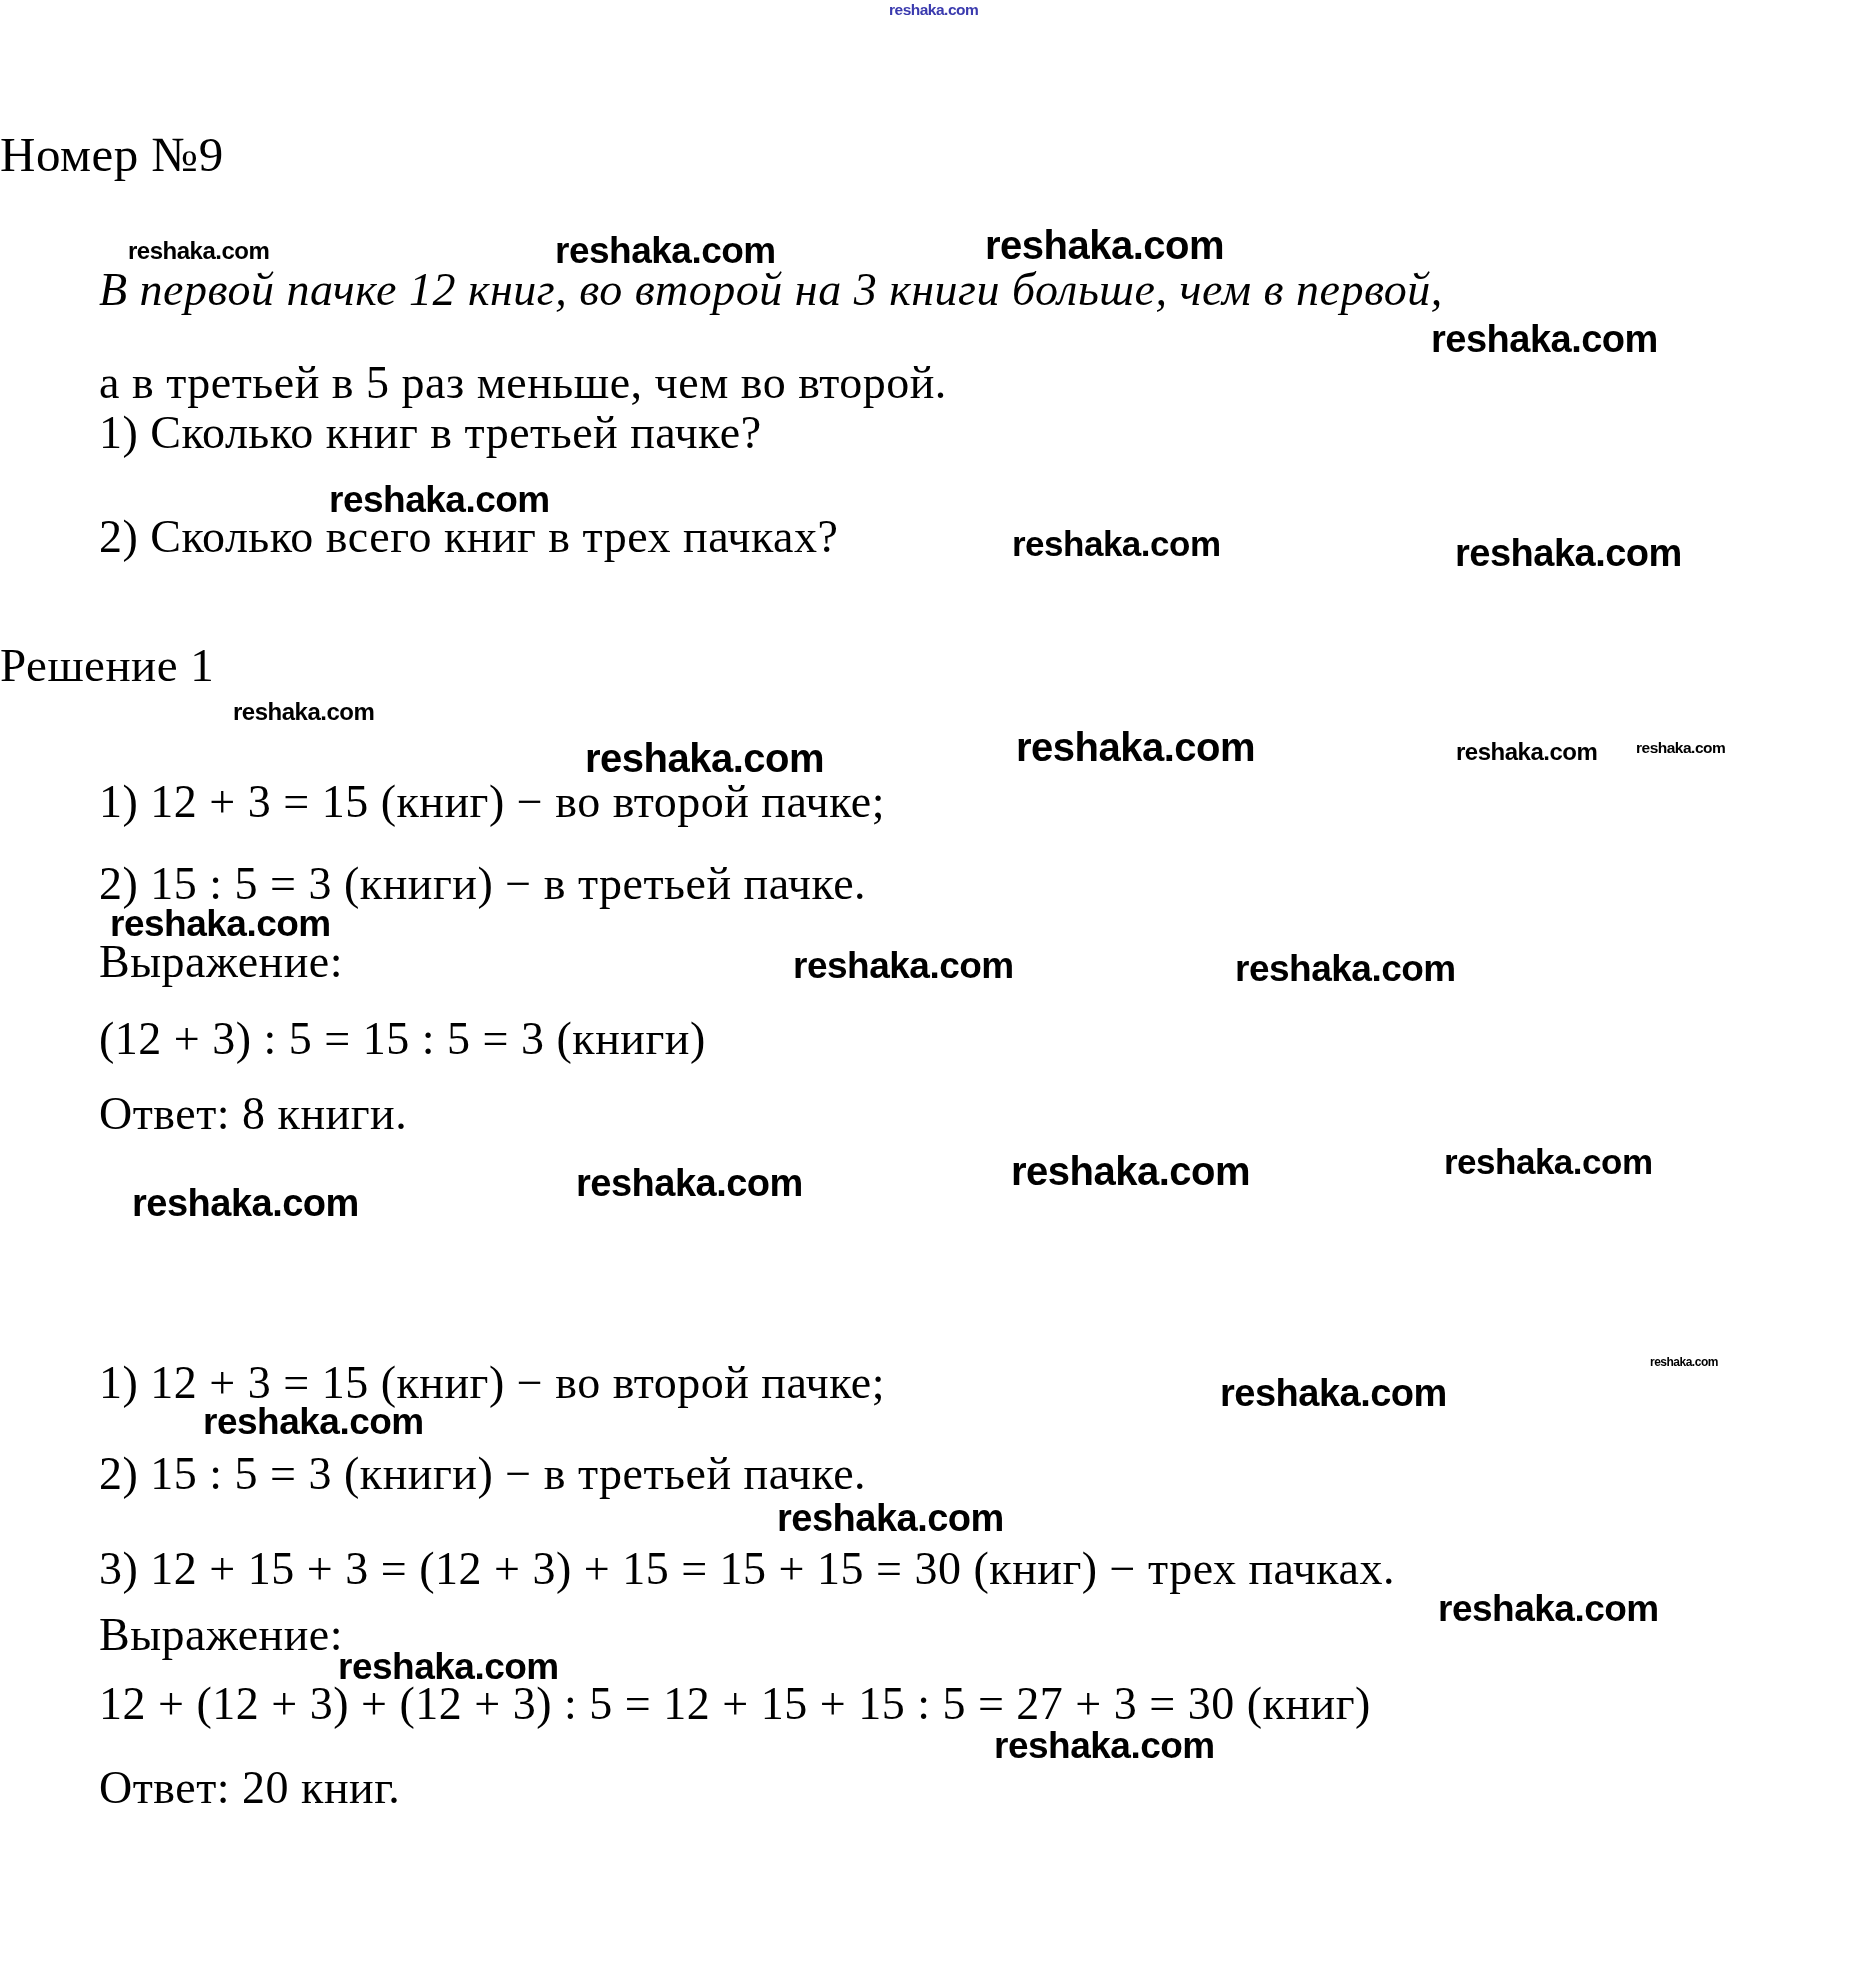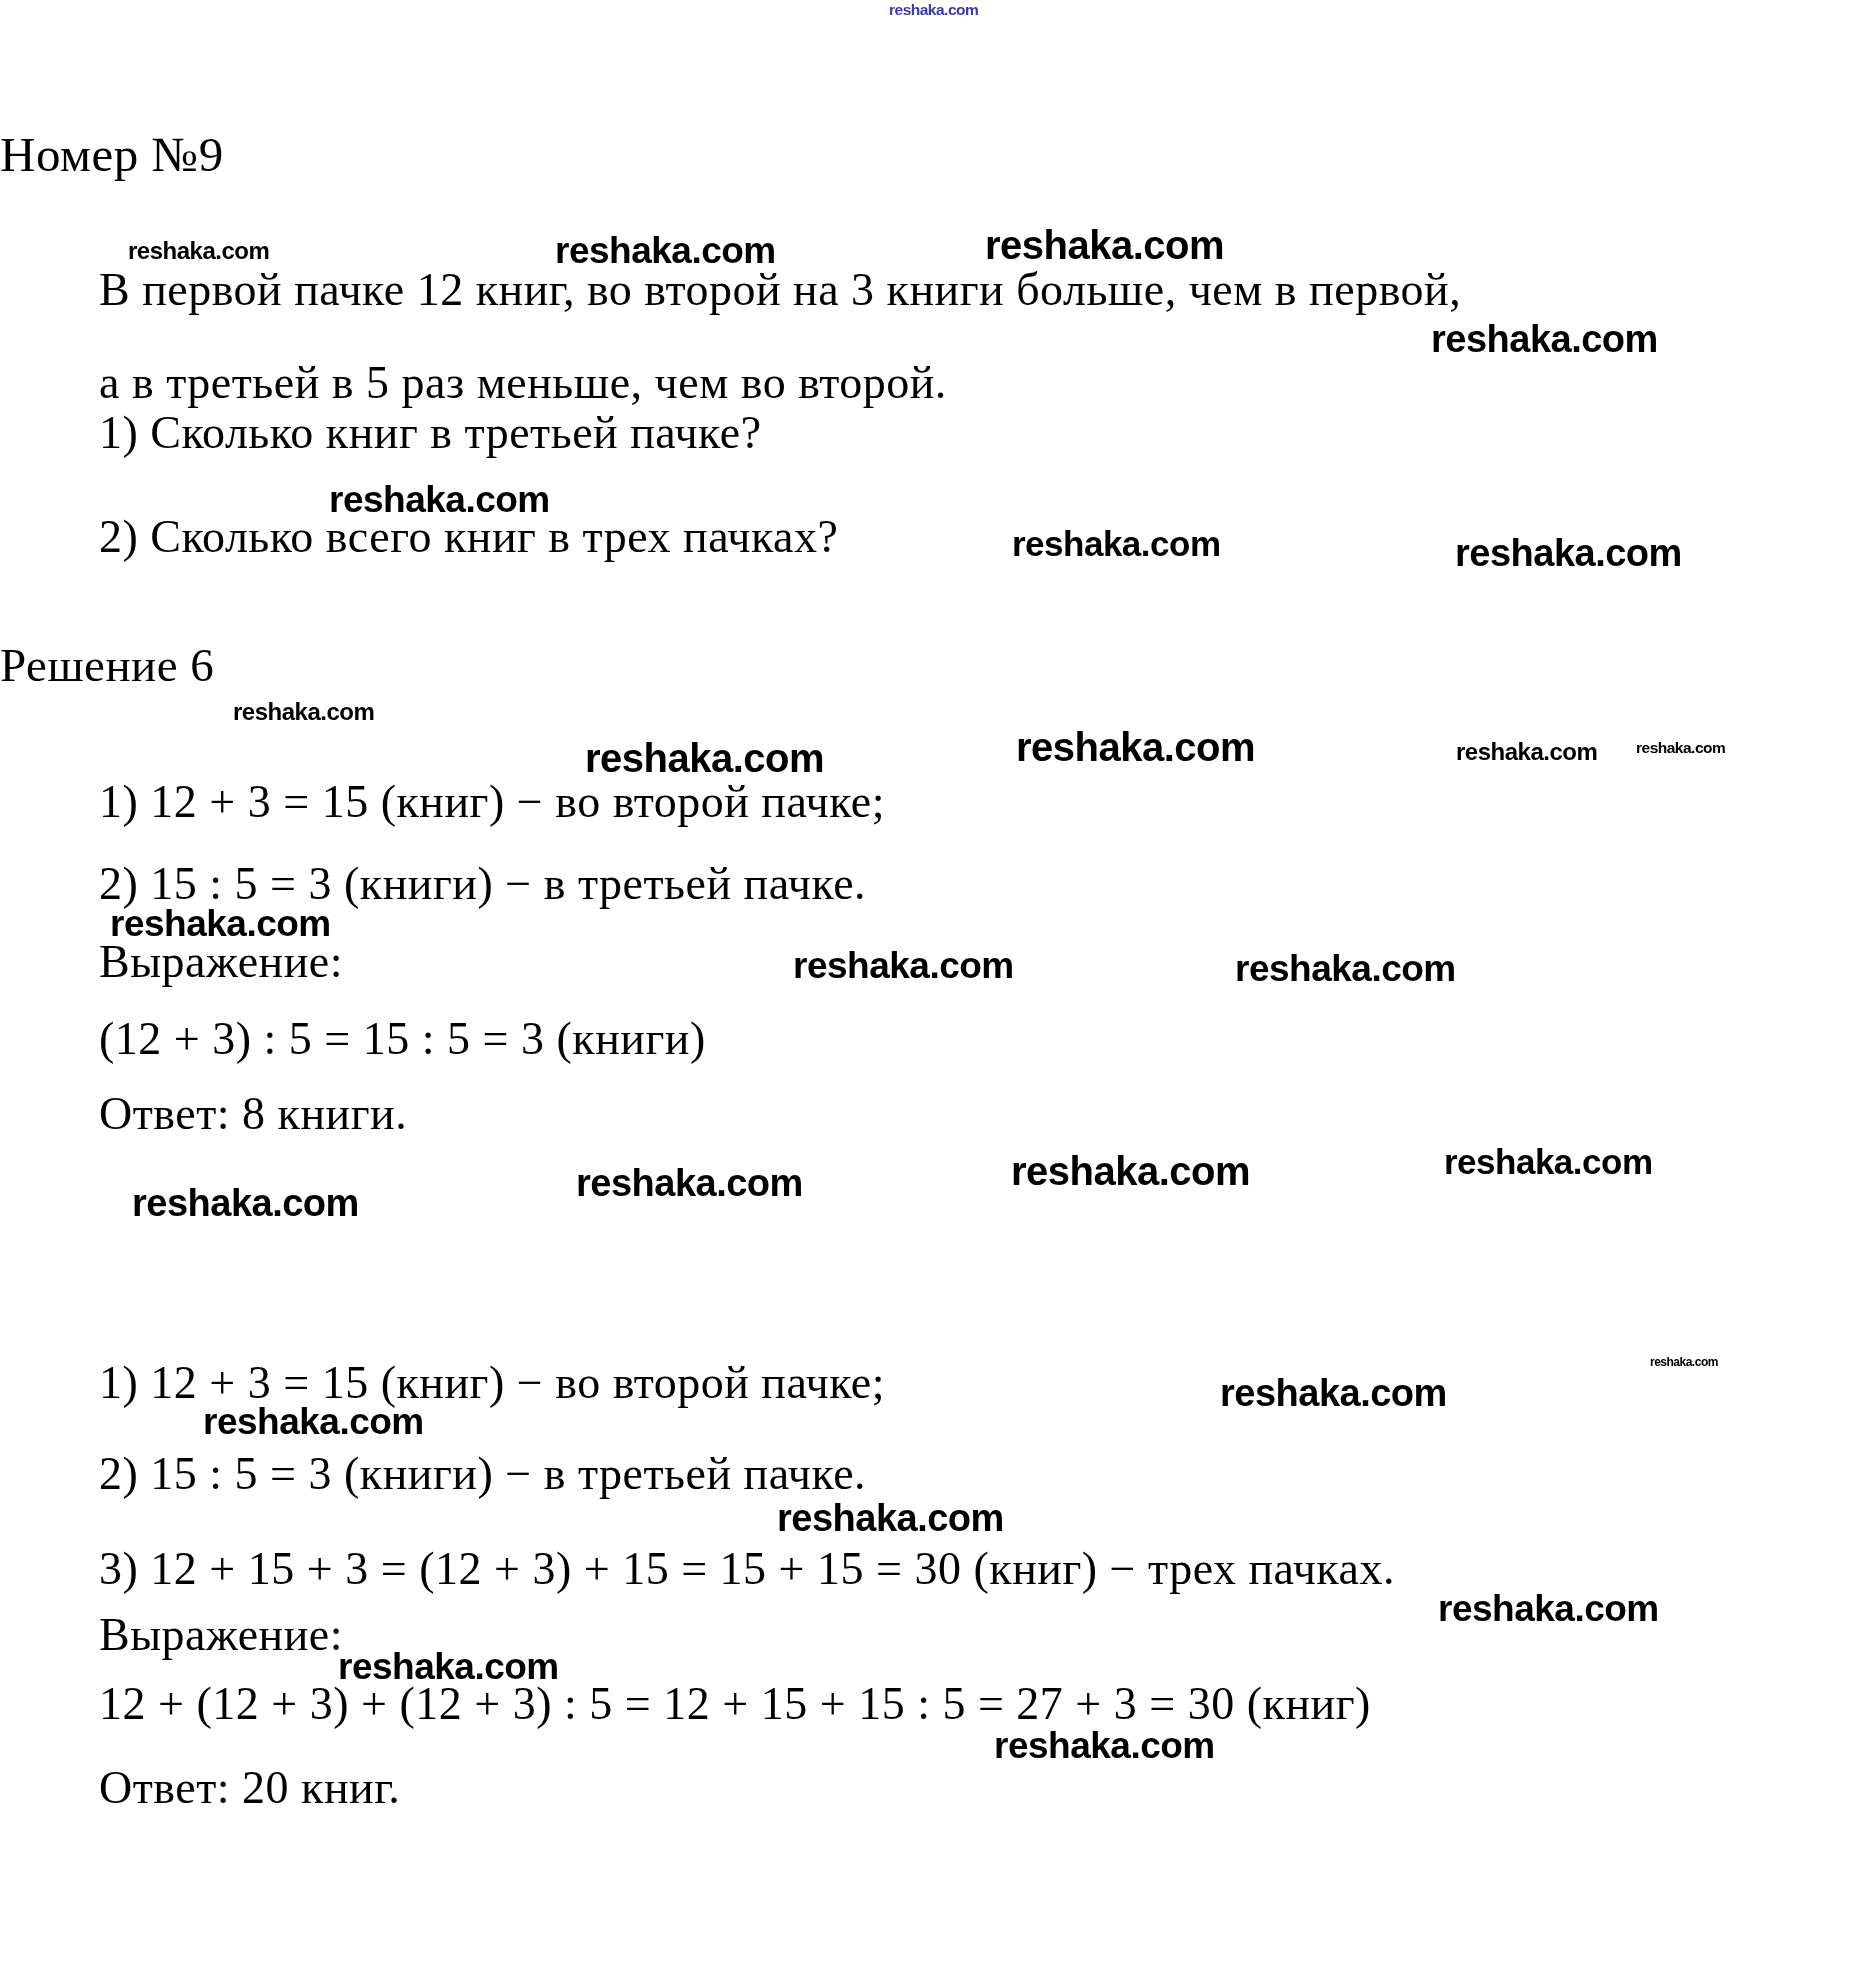--- a/index.html
+++ b/index.html
@@ -64,29 +64,29 @@
       <div class="wm" style="left: 1220px; top: 1374px; font-size: 38px; font-weight: 600; color: rgb(0, 0, 0);">reshaka.com</div>
       <div class="wm" style="left: 203px; top: 1403px; font-size: 37px; font-weight: 700; color: rgb(0, 0, 0);">reshaka.com</div>
       <div class="wm" style="left: 777px; top: 1499px; font-size: 38px; font-weight: 600; color: rgb(0, 0, 0);">reshaka.com</div>
       <div class="wm" style="left: 1438px; top: 1590px; font-size: 37px; font-weight: 600; color: rgb(0, 0, 0);">reshaka.com</div>
       <div class="wm" style="left: 338px; top: 1648px; font-size: 37px; font-weight: 700; color: rgb(0, 0, 0);">reshaka.com</div>
       <div class="wm" style="left: 994px; top: 1727px; font-size: 37px; font-weight: 600; color: rgb(0, 0, 0);">reshaka.com</div>
     </div>
 
   <div class="line centered title" style="top:128px;">Номер №9</div>
 
-  <div class="line" style="left:99px; top:265px;">В первой пачке 12 книг, во второй на 3 книги больше, чем в первой,</div>
+  <div class="line" style="left:99px; top:265px;font-style:italic;">В первой пачке 12 книг, во второй на 3 книги больше, чем в первой,</div>
 
   <div class="line" style="left:99px; top:350px;margin-top:8px;">а в третьей в 5 раз меньше, чем во второй.</div>
 
   <div class="line" style="left:99px; top:408px;">1) Сколько книг в третьей пачке?</div>
 
   <div class="line" style="left:99px; top:512px;">2) Сколько всего книг в трех пачках?</div>
 
-  <div class="line centered heading" style="top:640px;">Решение 6</div>
+  <div class="line centered heading" style="top:640px;">Решение 1</div>
 
   <div class="line" style="left:99px; top:777px;">1) 12 + 3 = 15 (книг) − во второй пачке;</div>
 
   <div class="line" style="left:99px; top:859px;">2) 15 : 5 = 3 (книги) − в третьей пачке.</div>
 
   <div class="line" style="left:99px; top:937px;">Выражение:</div>
 
   <div class="line" style="left:99px; top:1014px;">(12 + 3) : 5 = 15 : 5 = 3 (книги)</div>
 
   <div class="line" style="left:99px; top:1089px;">Ответ: 8 книги.</div>

